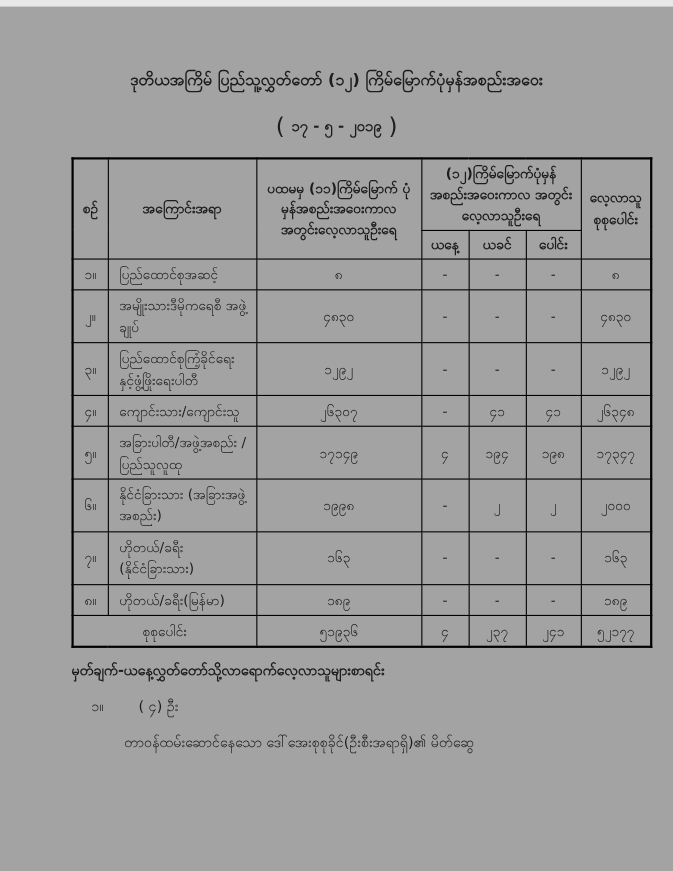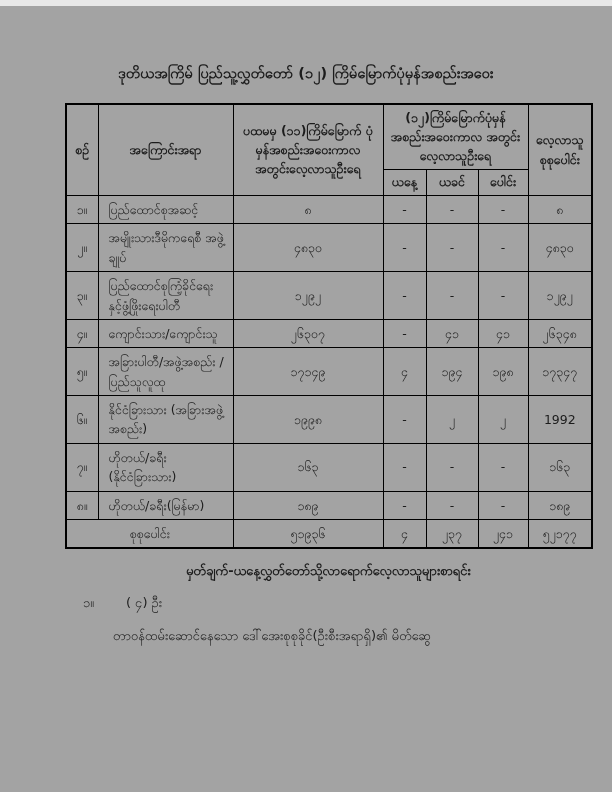--- a/index.html
+++ b/index.html
@@ -68,21 +68,20 @@
   tfoot td.f-label { text-align: center; }
   .notes {
     margin: 13px 20px 0 65px;
     width: 527px;
     font-size: 13px;
   }
   .notes-heading {
     font-weight: bold;
     margin-bottom: 14px;
     line-height: 1.4;
-    text-align: center;
   }
   .note-item {
     display: flex;
     align-items: flex-start;
     line-height: 1.4;
   }
   .note-no {
     width: 30px;
     flex: 0 0 30px;
     padding-left: 18px;
@@ -100,20 +99,21 @@
     line-height: 1.4;
   }
 </style>
 </head>
 <body>
 
 <div class="page">
 
   <div class="title-block">
     <div class="title-line">ဒုတိယအကြိမ် ပြည်သူ့လွှတ်တော် (၁၂) ကြိမ်မြောက်ပုံမှန်အစည်းအဝေး</div>
+    <div class="date-line"><span class="paren">(</span><span>၁၇ - ၅ - ၂၀၁၉</span><span class="paren">)</span></div>
   </div>
 
   <div class="table-wrap">
     <table>
       <colgroup>
         <col style="width:32px">
         <col style="width:135px">
         <col style="width:150px">
         <col style="width:43px">
         <col style="width:52px">
@@ -180,21 +180,21 @@
       <td class="c-num">၁၉၈</td>
       <td class="c-num">၁၇၃၄၇</td>
     </tr>
           <tr>
       <td class="c-no">၆။</td>
       <td class="c-subject">နိုင်ငံခြားသား (အခြားအဖွဲ့အစည်း)</td>
       <td class="c-num">၁၉၉၈</td>
       <td class="c-num">-</td>
       <td class="c-num">၂</td>
       <td class="c-num">၂</td>
-      <td class="c-num">1992</td>
+      <td class="c-num">၂၀၀၀</td>
     </tr>
           <tr>
       <td class="c-no">၇။</td>
       <td class="c-subject">ဟိုတယ်/ခရီး (နိုင်ငံခြားသား)</td>
       <td class="c-num">၁၆၃</td>
       <td class="c-num">-</td>
       <td class="c-num">-</td>
       <td class="c-num">-</td>
       <td class="c-num">၁၆၃</td>
     </tr>

